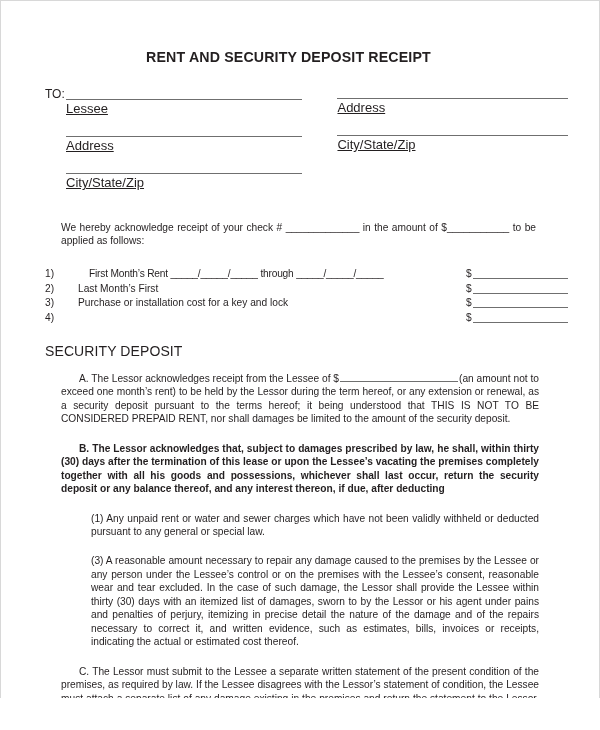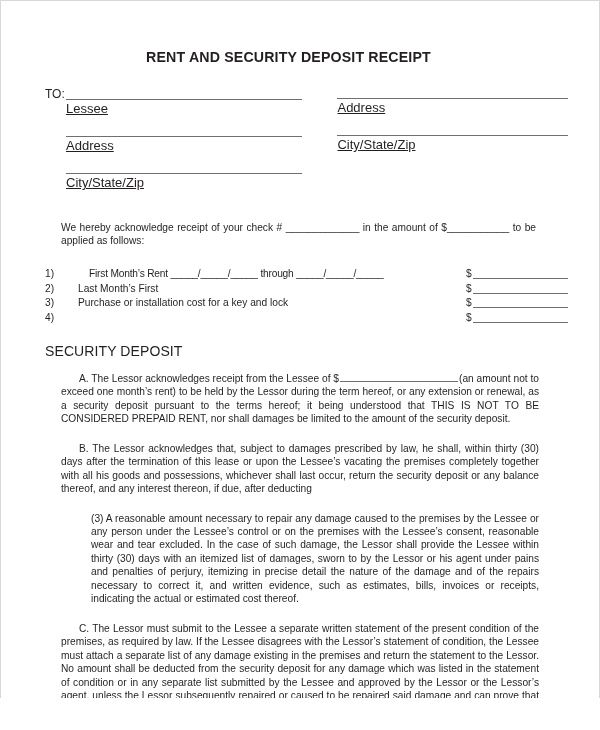--- a/index.html
+++ b/index.html
@@ -112,21 +112,21 @@
   }
   .blank-inline { letter-spacing: -0.2px; margin-left: 11px; }
 
   .section-head {
     font-size: 14px;
     margin-top: 20px;
     letter-spacing: 0.1px;
   }
 
   .para-a  { margin-top: 13px; }
-  .para-b  { margin-top: 14px; }
+  .para-b  { margin-top: 14px; font-weight: bold; }
   .sub     { margin-top: 14px; padding-left: 30px; padding-right: 13px; }
   .para-c  { margin-top: 15px; }
   .fill-rule {
     display: inline-block;
     border-bottom: 1px solid #6f6f6f;
     width: 118px;
     height: 9px;
     vertical-align: baseline;
     margin: 0 1px;
   }
@@ -213,18 +213,19 @@
       </div>
 
     </div>
 
     <div class="section-head">SECURITY DEPOSIT</div>
 
     <p class="para para-a indent-first"><span>A. The Lessor acknowledges receipt from the Lessee of $</span><span class="fill-rule"></span><span>(an amount not to exceed one month’s rent) to be held by the Lessor during the term hereof, or any extension or renewal, as a security deposit pursuant to the terms hereof; it being understood that THIS IS NOT TO BE CONSIDERED PREPAID RENT, nor shall damages be limited to the amount of the security deposit.</span></p>
 
     <p class="para para-b indent-first">B. The Lessor acknowledges that, subject to damages prescribed by law, he shall, within thirty (30) days after the termination of this lease or upon the Lessee’s vacating the premises completely together with all his goods and possessions, whichever shall last occur, return the security deposit or any balance thereof, and any interest thereon, if due, after deducting</p>
 
+    <p class="para sub">(1) Any unpaid rent or water and sewer charges which have not been validly withheld or deducted pursuant to any general or special law.</p>
     <p class="para sub">(3) A reasonable amount necessary to repair any damage caused to the premises by the Lessee or any person under the Lessee’s control or on the premises with the Lessee’s consent, reasonable wear and tear excluded. In the case of such damage, the Lessor shall provide the Lessee within thirty (30) days with an itemized list of damages, sworn to by the Lessor or his agent under pains and penalties of perjury, itemizing in precise detail the nature of the damage and of the repairs necessary to correct it, and written evidence, such as estimates, bills, invoices or receipts, indicating the actual or estimated cost thereof.</p>
 
     <p class="para para-c indent-first">C. The Lessor must submit to the Lessee a separate written statement of the present condition of the premises, as required by law. If the Lessee disagrees with the Lessor’s statement of condition, the Lessee must attach a separate list of any damage existing in the premises and return the statement to the Lessor. No amount shall be deducted from the security deposit for any damage which was listed in the statement of condition or in any separate list submitted by the Lessee and approved by the Lessor or the Lessor’s agent, unless the Lessor subsequently repaired or caused to be repaired said damage and can prove that the renewed damage was unrelated to the prior damage and was caused by the Lessee or by any person under the Lessee’s control or on the premises with the Lessee’s consent.</p>
 
   </div>
 </div>
 
 </body></html>

